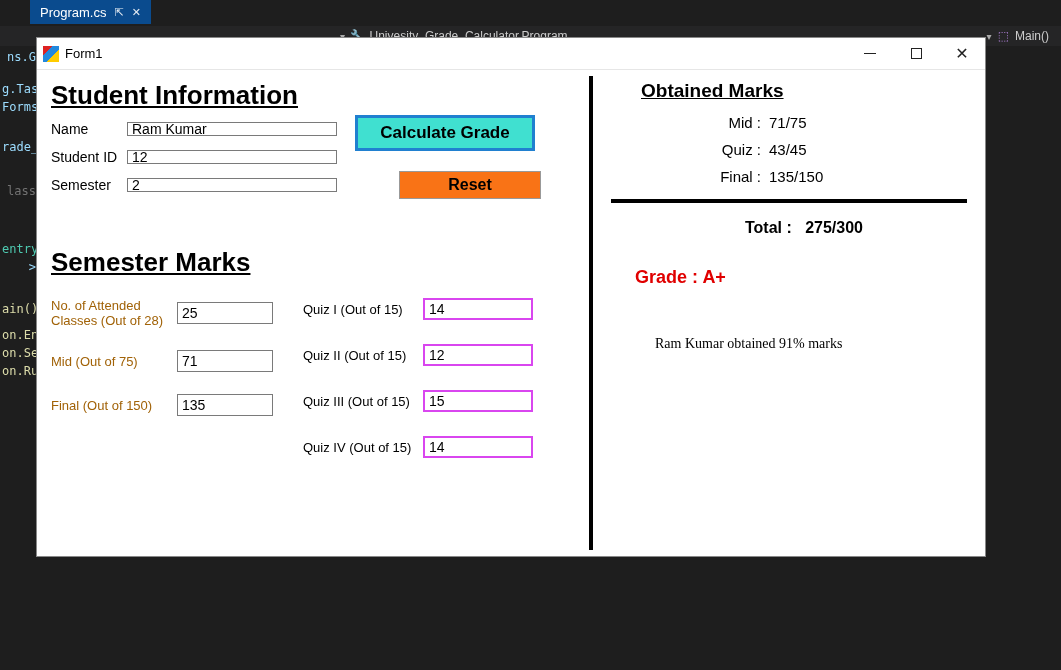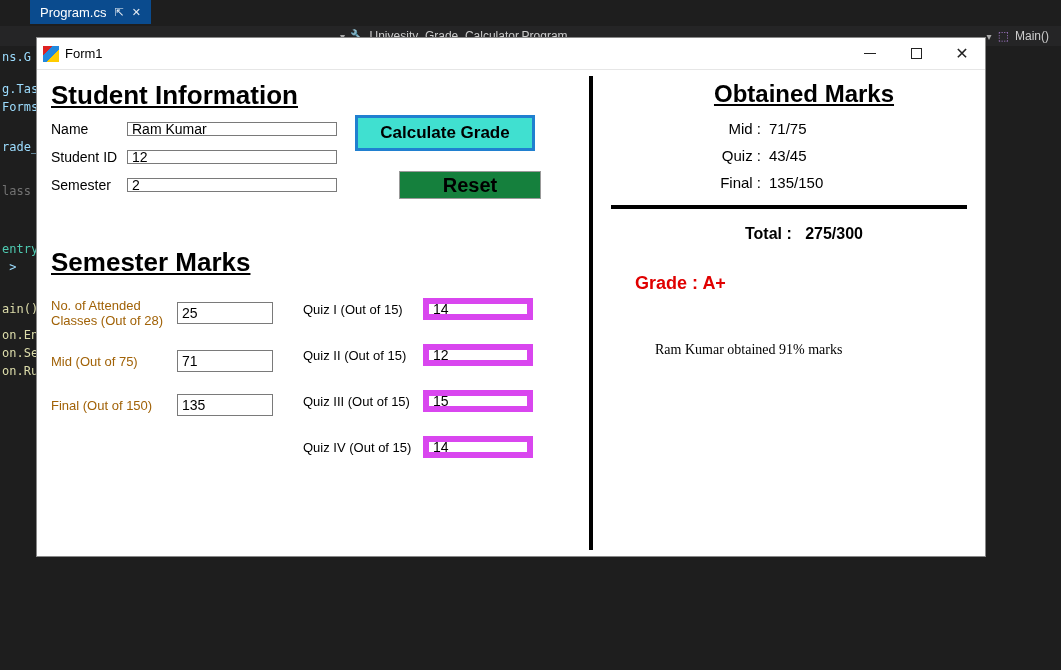--- a/index.html
+++ b/index.html
@@ -57,20 +57,21 @@
     .ide-breadcrumb .caret { color:#aaa; font-size:10px;}
     .ide-code-strip {
       position: absolute;
       left: 0;
       top: 48px;
       width: 38px;
       bottom: 0;
       font-family: Consolas, monospace;
       font-size: 12px;
       color: #4ec9b0;
+      text-align: right;
     }
     .ide-code-strip div { padding: 2px 2px; white-space: nowrap; }
     .c-gray { color: #9cdcfe; }
     .c-blue { color: #737373; }
     .c-teal { color: #4ec9b0; }
     .c-yellow { color: #dcdcaa; }
 
     
     .form-window {
       position: absolute;
@@ -133,26 +134,25 @@
     }
 
     .heading {
       font-size: 26px;
       font-weight: bold;
       text-decoration: underline;
       margin-bottom: 10px;
       color:#000;
     }
     .heading-right {
-      font-size: 24px;
+      font-size: 19px;
       font-weight: bold;
       text-decoration: underline;
       margin-bottom: 12px;
       color:#000;
-      text-align: center;
       margin-left: 30px;
     }
 
     .row { display: flex; align-items: center; margin-bottom: 12px; }
     .label { width: 76px; font-size: 14px; color:#000; }
     .input {
       width: 210px;
       height: 14px;
       border: 1px solid #7a7a7a;
       background: #fff;
@@ -178,22 +178,22 @@
     .btn-calc {
       width: 180px;
       height: 36px;
       border: 3px solid #2080d0;
       margin-bottom: 20px;
     }
     .btn-reset {
       width: 142px;
       height: 28px;
       margin-left: 44px;
-      background: #15803d;
-      font-size: 20px;
+      background: #f97316;
+      font-size: 16px;
     }
 
     .section2-heading {
       font-size: 26px;
       font-weight: bold;
       text-decoration: underline;
       margin-top: 54px;
       margin-bottom: 20px;
       color:#000;
     }
@@ -210,21 +210,21 @@
       height: 22px;
       border: 1px solid #7a7a7a;
       background: #fff;
       padding: 0 4px;
       font-size: 14px;
       font-family: inherit;
     }
     .minput2 {
       width: 110px;
       height: 22px;
-      border: 6px solid #d946ef;
+      border: 2px solid #d946ef;
       background: #fff;
       padding: 0 4px;
       font-size: 14px;
       font-family: inherit;
     }
     .marks-col.col2 { gap: 24px; }
 
     
     .result-row {
       display: flex;

